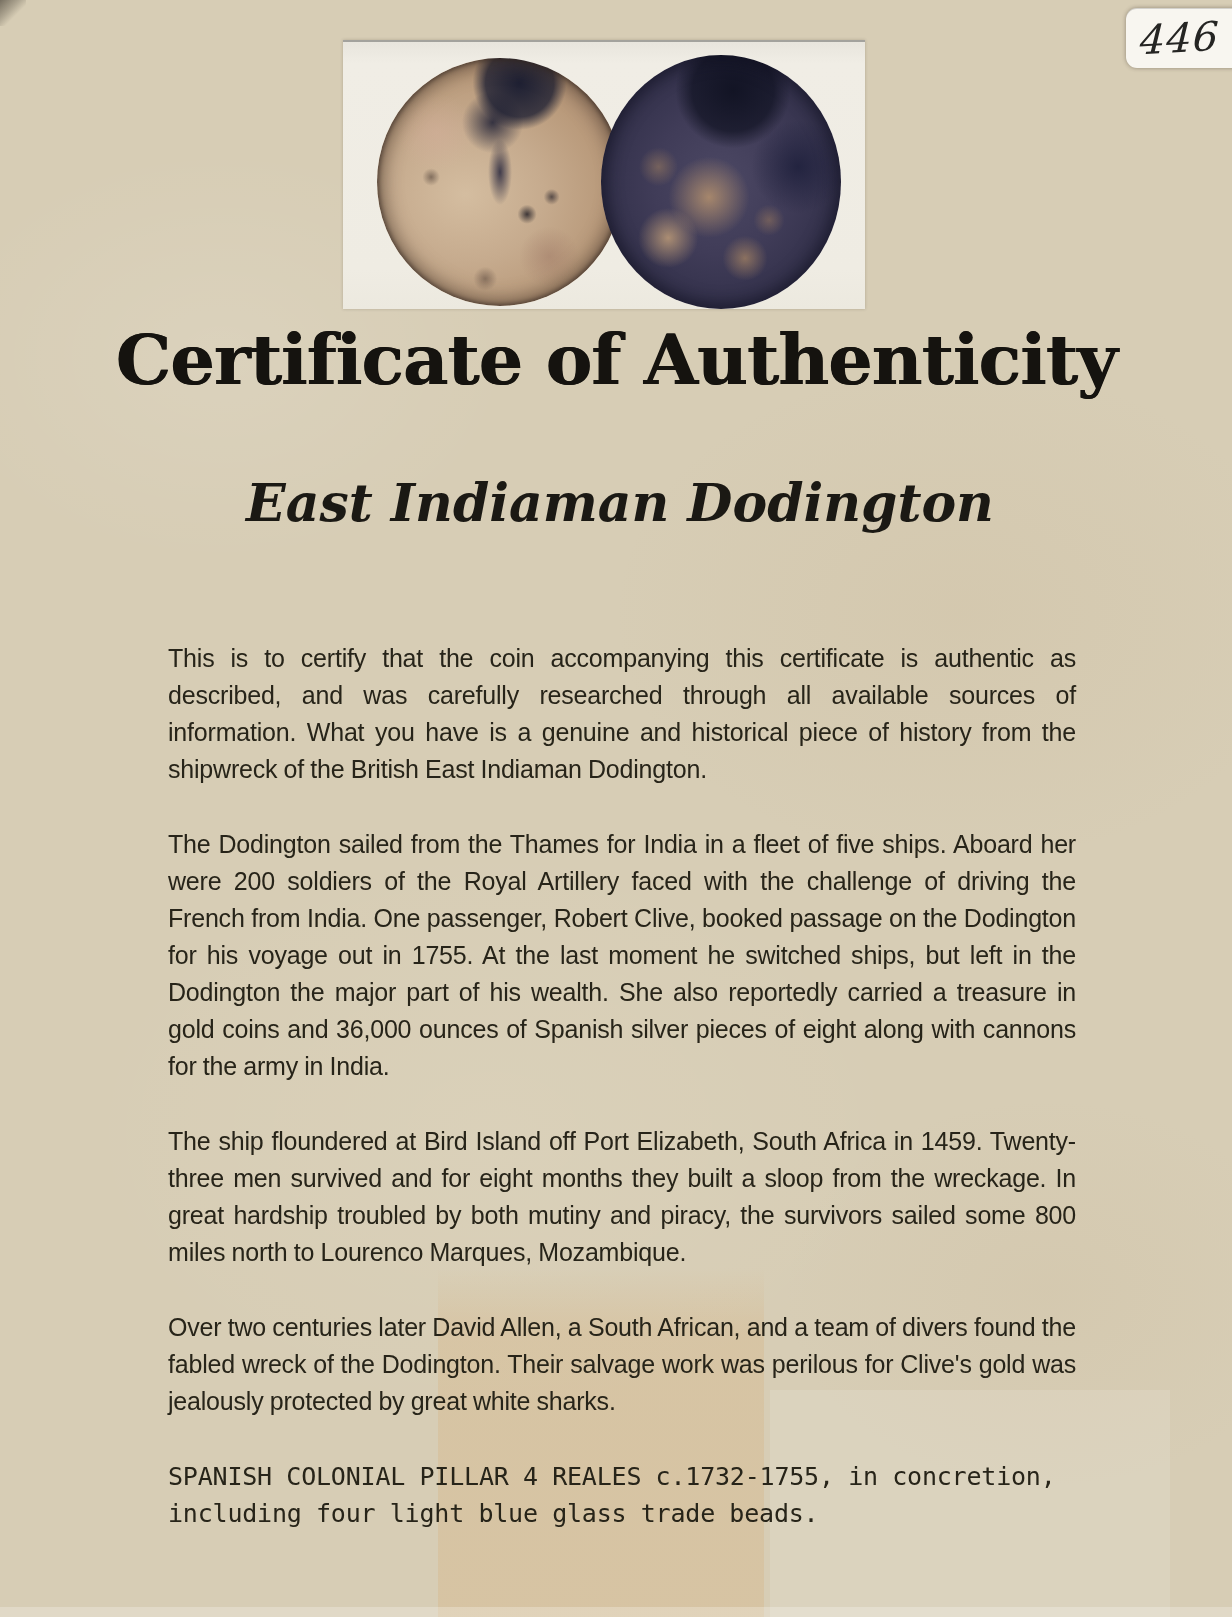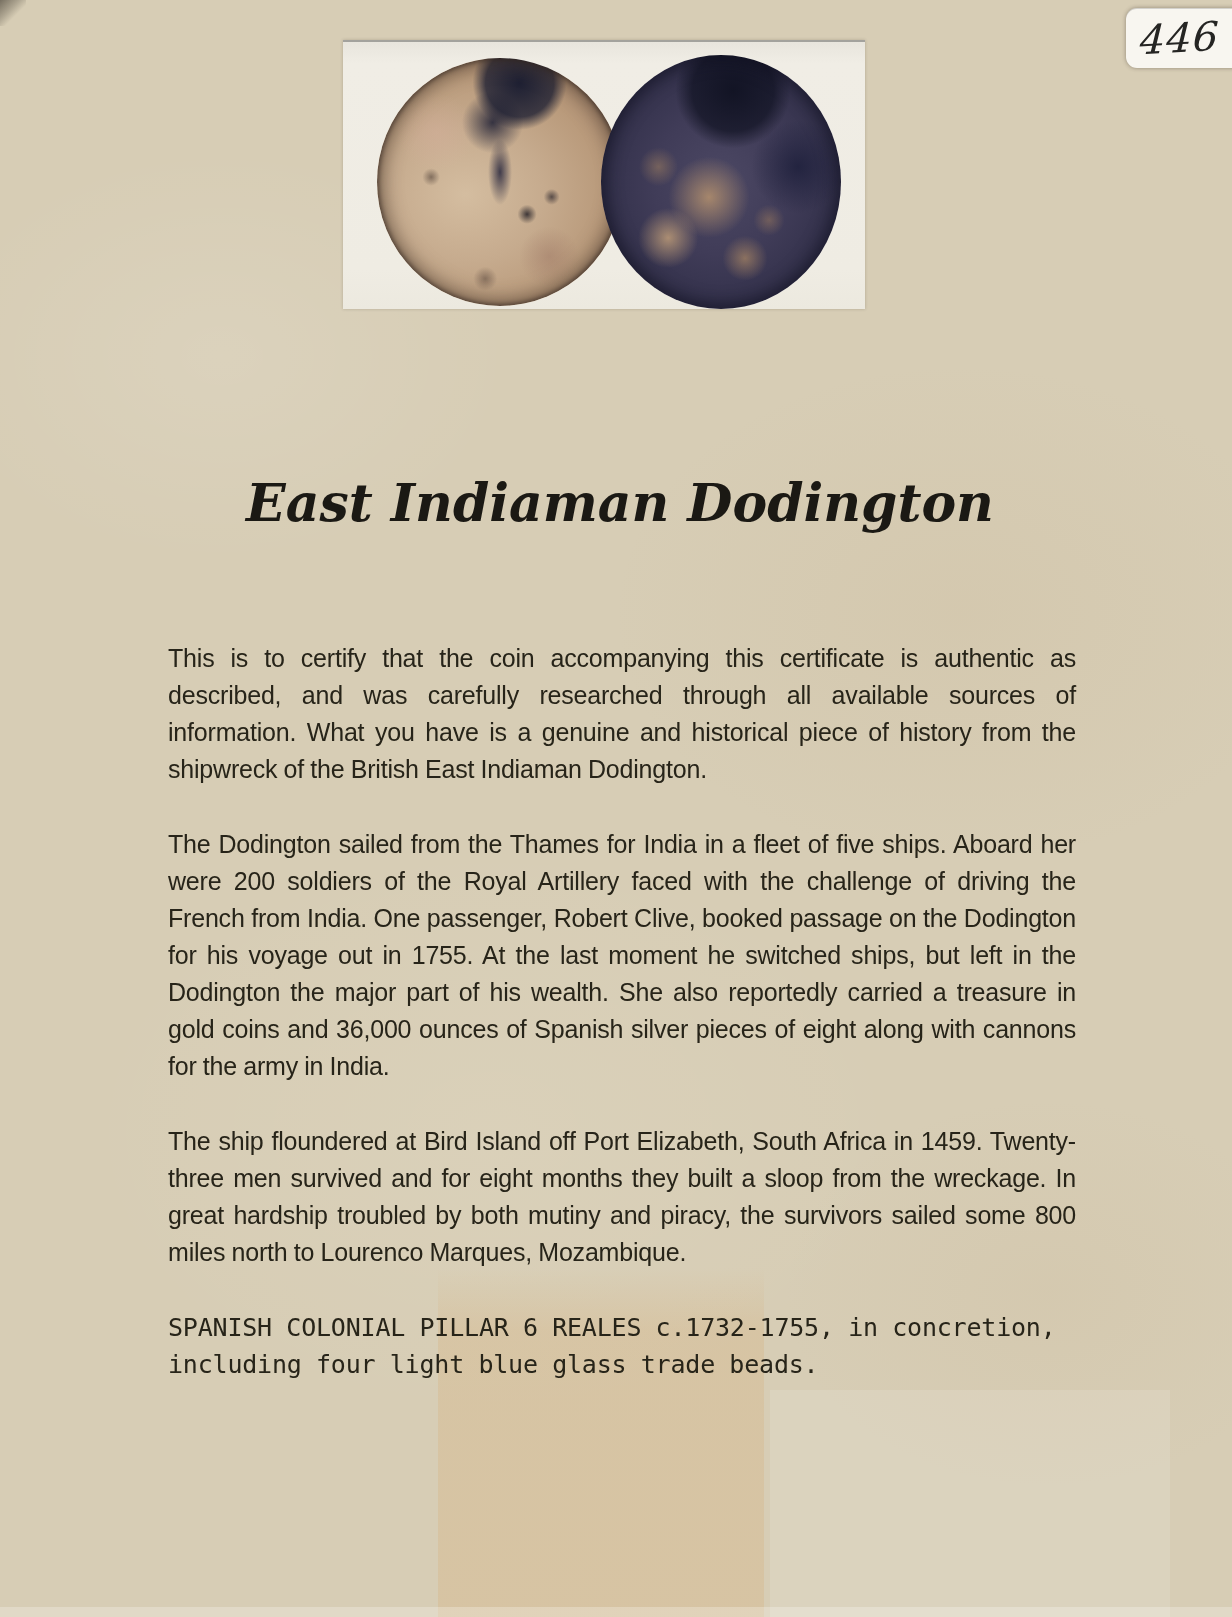--- a/index.html
+++ b/index.html
@@ -147,24 +147,26 @@
 
   <div class="sticker">
     <span class="sticker-number">446</span>
   </div>
 
   <div class="photo">
     <div class="coin coin-left"></div>
     <div class="coin coin-right"></div>
   </div>
 
+  <h1 class="title">Certificate of Authenticity</h1>
 
   <h2 class="subtitle">East Indiaman Dodington</h2>
 
   <div class="body-copy">
     <p>This is to certify that the coin accompanying this certificate is authentic as described, and was carefully researched through all available sources of information. What you have is a genuine and historical piece of history from the shipwreck of the British East Indiaman Dodington.</p>
     <p>The Dodington sailed from the Thames for India in a fleet of five ships. Aboard her were 200 soldiers of the Royal Artillery faced with the challenge of driving the French from India. One passenger, Robert Clive, booked passage on the Dodington for his voyage out in 1755. At the last moment he switched ships, but left in the Dodington the major part of his wealth. She also reportedly carried a treasure in gold coins and 36,000 ounces of Spanish silver pieces of eight along with cannons for the army in India.</p>
     <p>The ship floundered at Bird Island off Port Elizabeth, South Africa in 1459. Twenty-three men survived and for eight months they built a sloop from the wreckage. In great hardship troubled by both mutiny and piracy, the survivors sailed some 800 miles north to Lourenco Marques, Mozambique.</p>
-    <p class="typed-note">SPANISH COLONIAL PILLAR 6 REALES c.1732-1755, in concretion,
+    <p>Over two centuries later David Allen, a South African, and a team of divers found the fabled wreck of the Dodington.  Their salvage work was perilous for Clive's gold was jealously protected by great white sharks.</p>
+    <p class="typed-note">SPANISH COLONIAL PILLAR 4 REALES c.1732-1755, in concretion,
 including four light blue glass trade beads.</p>
   </div>
 
 </div>
 
 </body></html>

